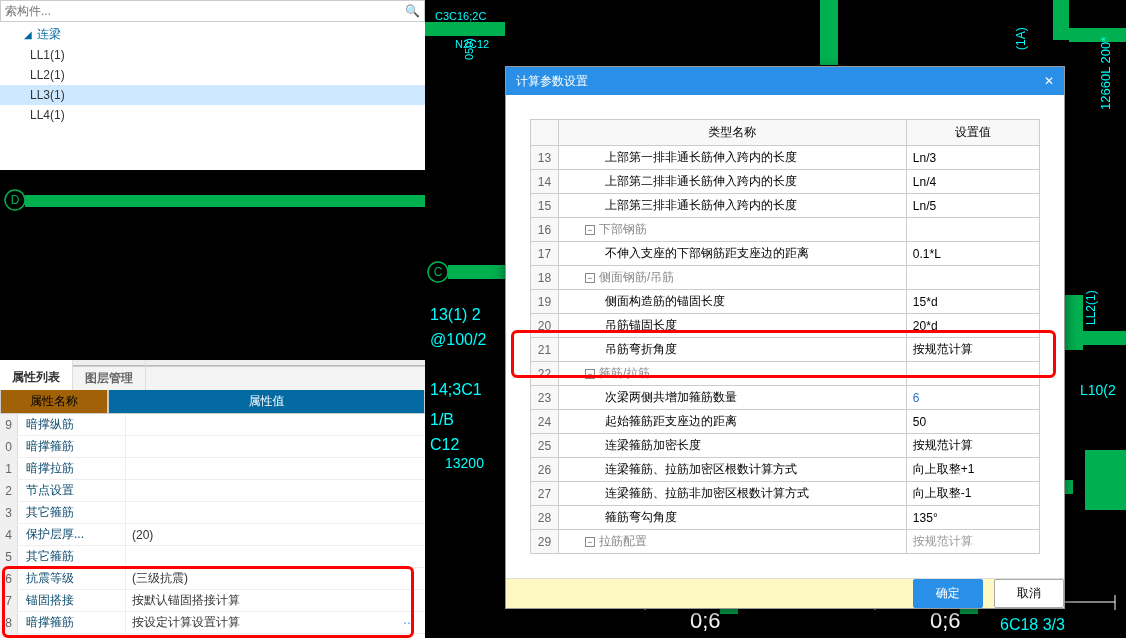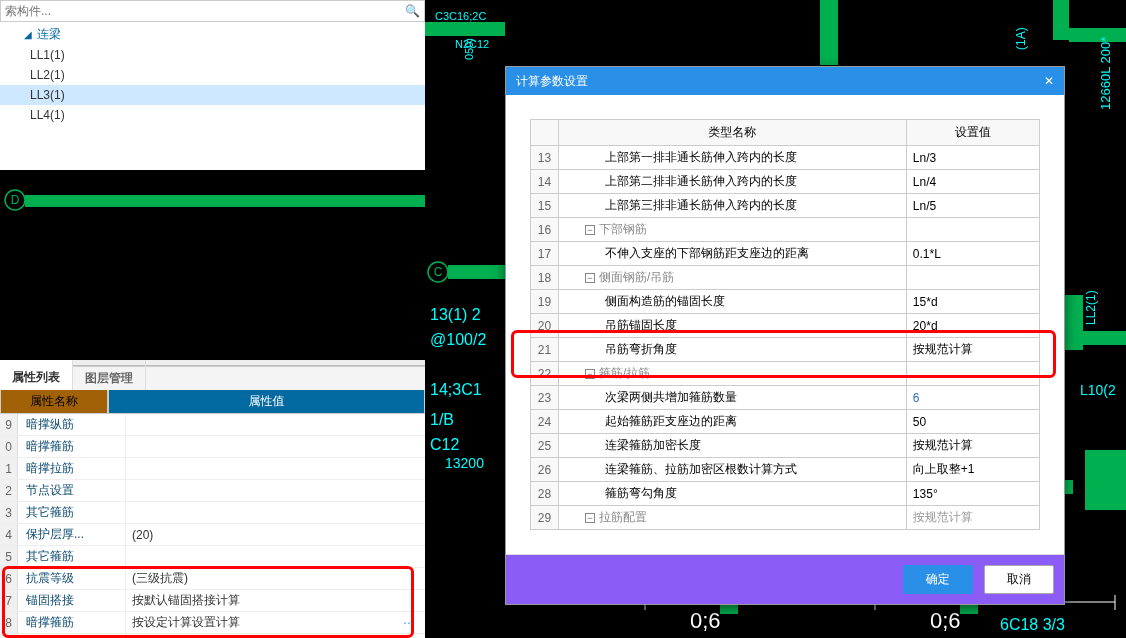--- a/index.html
+++ b/index.html
@@ -50,21 +50,21 @@
 .dialog-table .rownum { width: 28px; text-align: center; background: #f8f8f8; color: #666; }
 .dialog-table .name-col { width: 370px; }
 .dialog-table .val-col { width: 140px; }
 .dialog-table .section-row td:last-child { color: #999; }
 .dialog-table .section-row .name-col { color: #888; }
 .dialog-table .name-col .indent { display: inline-block; width: 20px; }
 .dialog-table .name-col .indent2 { display: inline-block; width: 40px; }
 .collapse-icon { display: inline-block; width: 10px; height: 10px; border: 1px solid #888; text-align: center; line-height: 8px; font-size: 9px; margin-right: 4px; color: #666; }
 .dialog-table .hl-row .val-col { color: #2a6fc9; }
 .dialog-table .grey-val { color: #999; }
-.dialog-buttons { padding: 10px; text-align: right; background: #8b5cf6; border-top: 1px solid #ddd; }
+.dialog-buttons { padding: 0; text-align: right; background: #fef9c3; border-top: 1px solid #ddd; }
 .dialog-buttons button { padding: 5px 22px; margin-left: 8px; border: 1px solid #aaa; background: #fff; border-radius: 2px; font-size: 12px; }
 .dialog-buttons button.primary { background: #2a8fe6; color: #fff; border-color: #2a8fe6; }
 </style>
 </head>
 <body>
 
 <div class="left-panel">
   <div class="search-box">
     <input placeholder="索构件..." style="">
     <span class="icon">🔍</span>
@@ -292,20 +292,25 @@
             <td class="rownum">25</td>
             <td class="name-col"><span class="indent2"></span>连梁箍筋加密长度</td>
             <td class="val-col">按规范计算</td>
           </tr>
           <tr>
             <td class="rownum">26</td>
             <td class="name-col"><span class="indent2"></span>连梁箍筋、拉筋加密区根数计算方式</td>
             <td class="val-col">向上取整+1</td>
           </tr>
           <tr>
+            <td class="rownum">27</td>
+            <td class="name-col"><span class="indent2"></span>连梁箍筋、拉筋非加密区根数计算方式</td>
+            <td class="val-col">向上取整-1</td>
+          </tr>
+          <tr>
             <td class="rownum">28</td>
             <td class="name-col"><span class="indent2"></span>箍筋弯勾角度</td>
             <td class="val-col">135°</td>
           </tr>
           <tr class="section-row">
             <td class="rownum">29</td>
             <td class="name-col"><span class="indent"></span><span class="collapse-icon">−</span>拉筋配置</td>
             <td class="val-col grey-val">按规范计算</td>
           </tr>
         </tbody>

